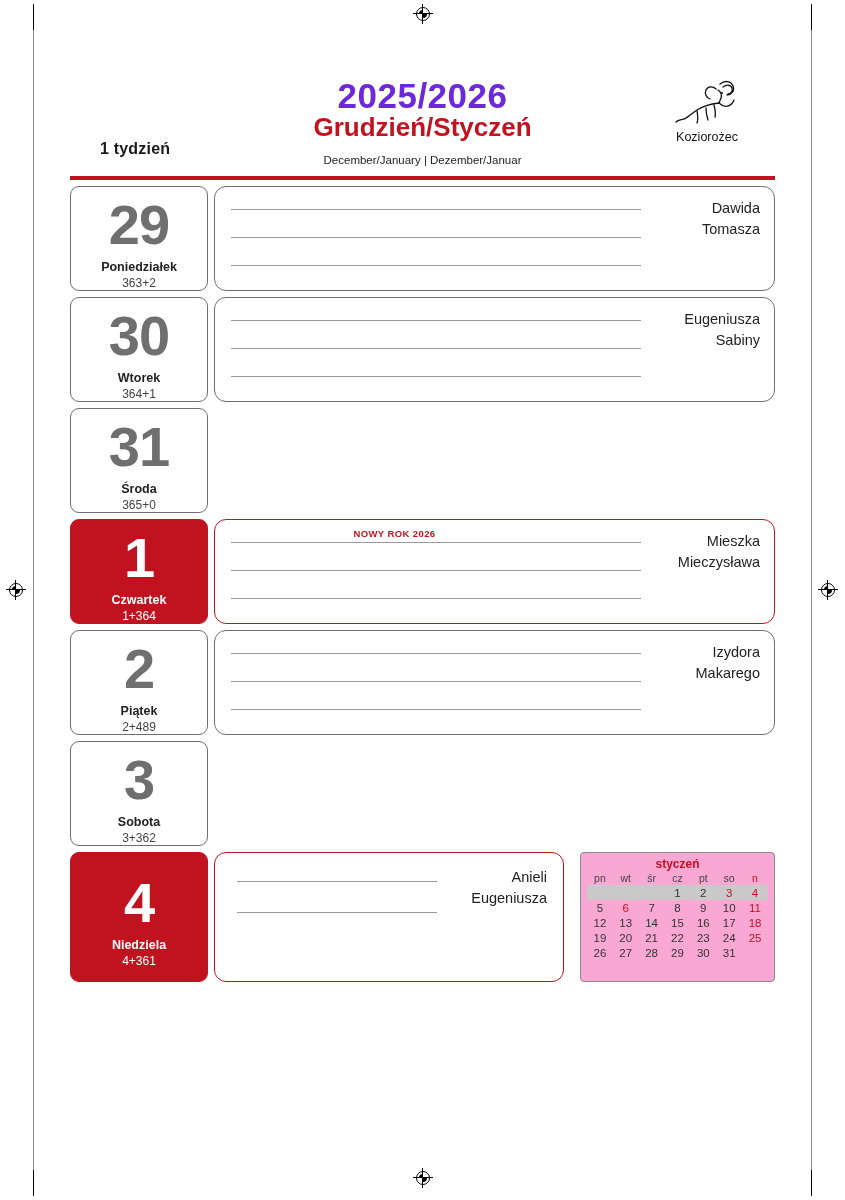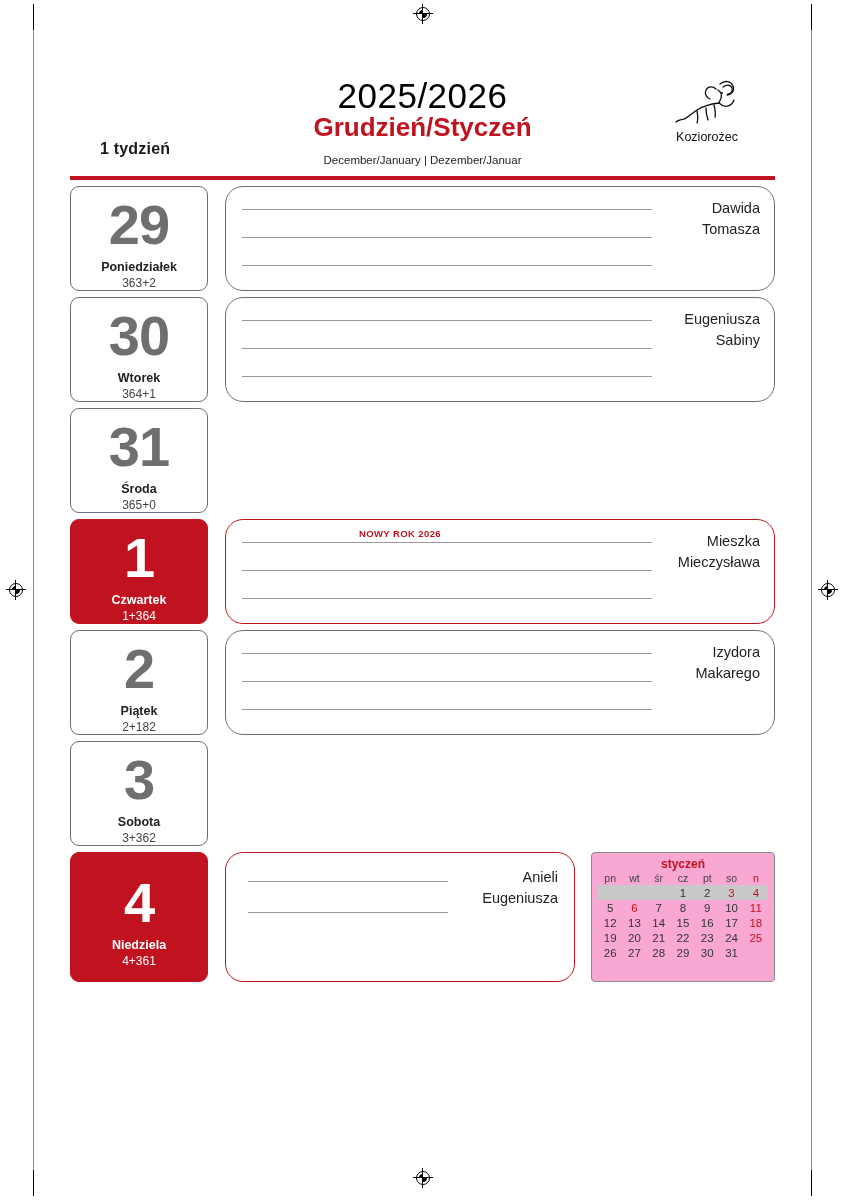--- a/index.html
+++ b/index.html
@@ -82,23 +82,23 @@
     letter-spacing: .2px;
   }
   .title-block {
     position: absolute;
     left: 0; right: 0; top: 18px;
     text-align: center;
   }
   .title-year {
     font-size: 35px;
     letter-spacing: .5px;
-    color: #000000;
+    color: #6d28d9;
     line-height: 1.05;
-    font-weight: normal;
+    font-weight: bold;
   }
   .title-months {
     font-size: 26px;
     font-weight: bold;
     color: #c1121f;
     line-height: 1.15;
     margin-top: -2px;
   }
   .title-sub {
     font-size: 11.5px;
@@ -164,23 +164,23 @@
   .daybox.holiday {
     background: #c1121f;
     border-color: #c1121f;
   }
   .daybox.holiday .daynum { color: #ffffff; }
   .daybox.holiday .dayname { color: #ffffff; }
   .daybox.holiday .daycount { color: #ffffff; }
 
   .notebox {
     flex: 1 1 auto;
-    margin-left: 17px;
+    margin-left: 6px;
     border: 1.3px solid #6f6f6f;
-    border-radius: 18px;
+    border-radius: 12px;
     position: relative;
     overflow: hidden;
   }
   .notebox.holiday { border-color: #c1121f; }
 
   .lines {
     position: absolute;
     left: 16px;
     top: 22px;
     width: 410px;
@@ -386,21 +386,21 @@
           <div>Mieszka</div>
           <div>Mieczysława</div>
         </div>
       </div>
     </div>
 
     <div class="row">
       <div class="daybox">
         <div class="daynum">2</div>
         <div class="dayname">Piątek</div>
-        <div class="daycount">2+182</div>
+        <div class="daycount">2+489</div>
       </div>
       <div class="notebox">
         <div class="lines">
           <div class="ln"></div>
             <div class="ln"></div>
             <div class="ln"></div>
         </div>
         <div class="names">
           <div>Izydora</div>
           <div>Makarego</div>

